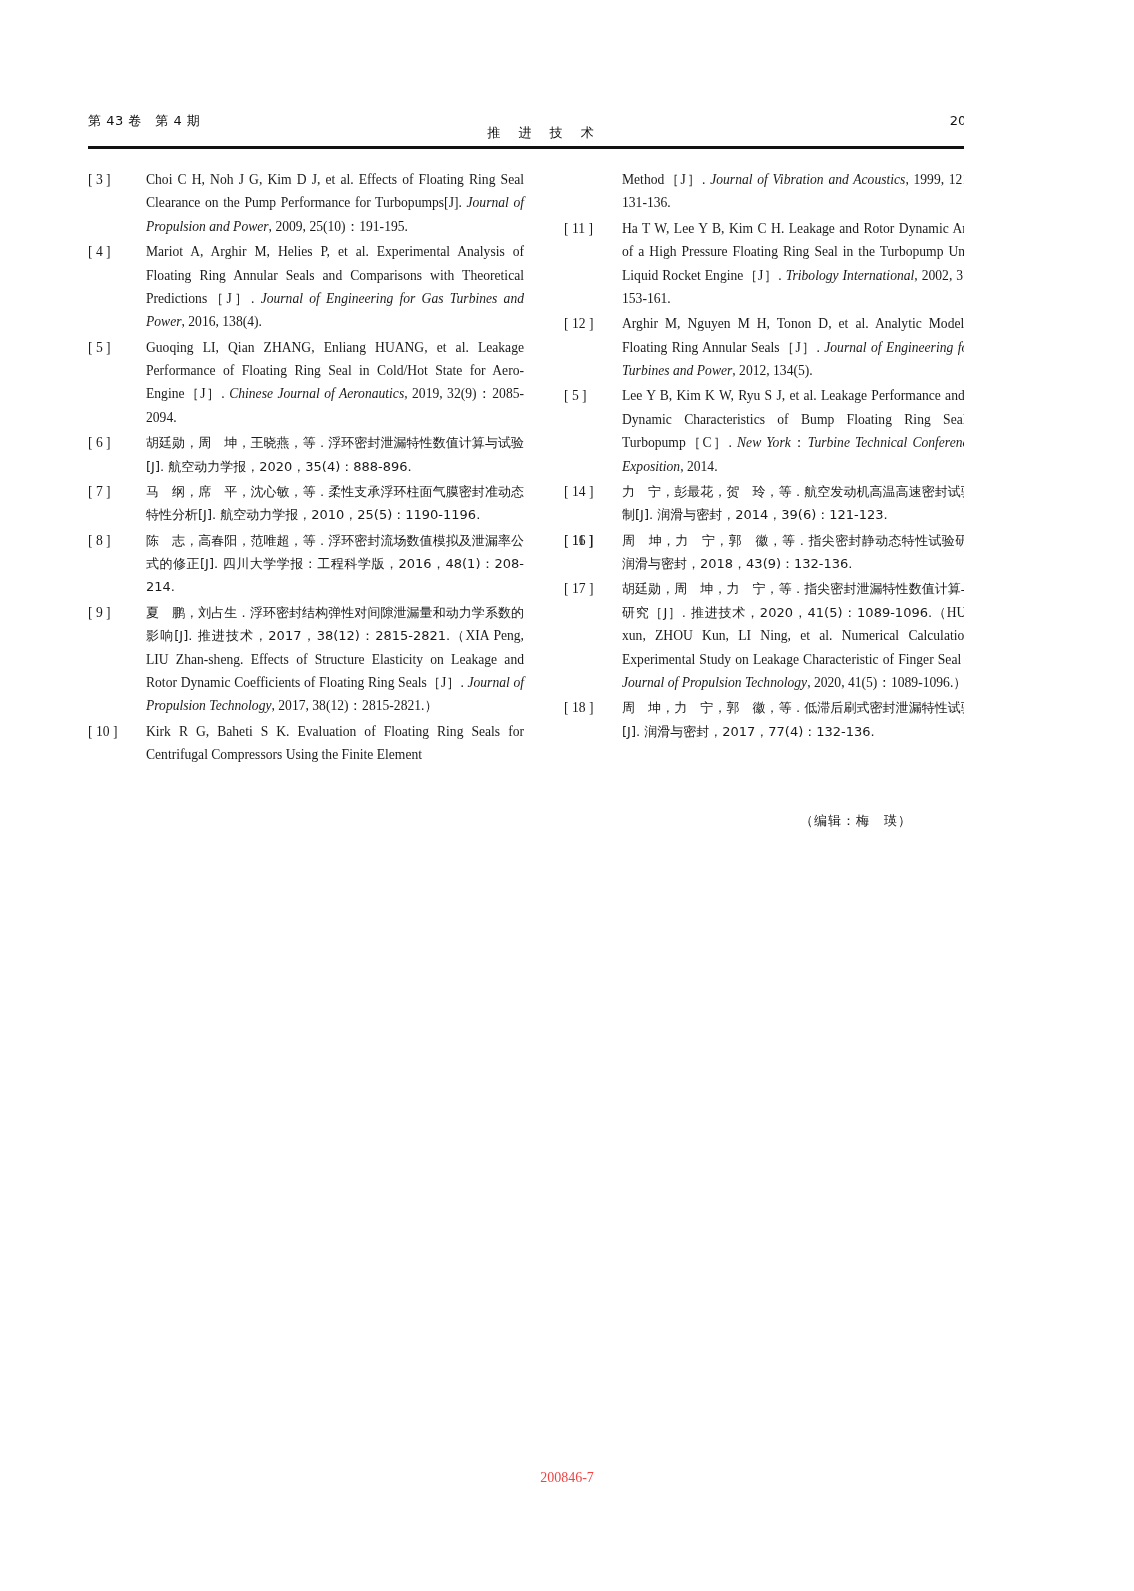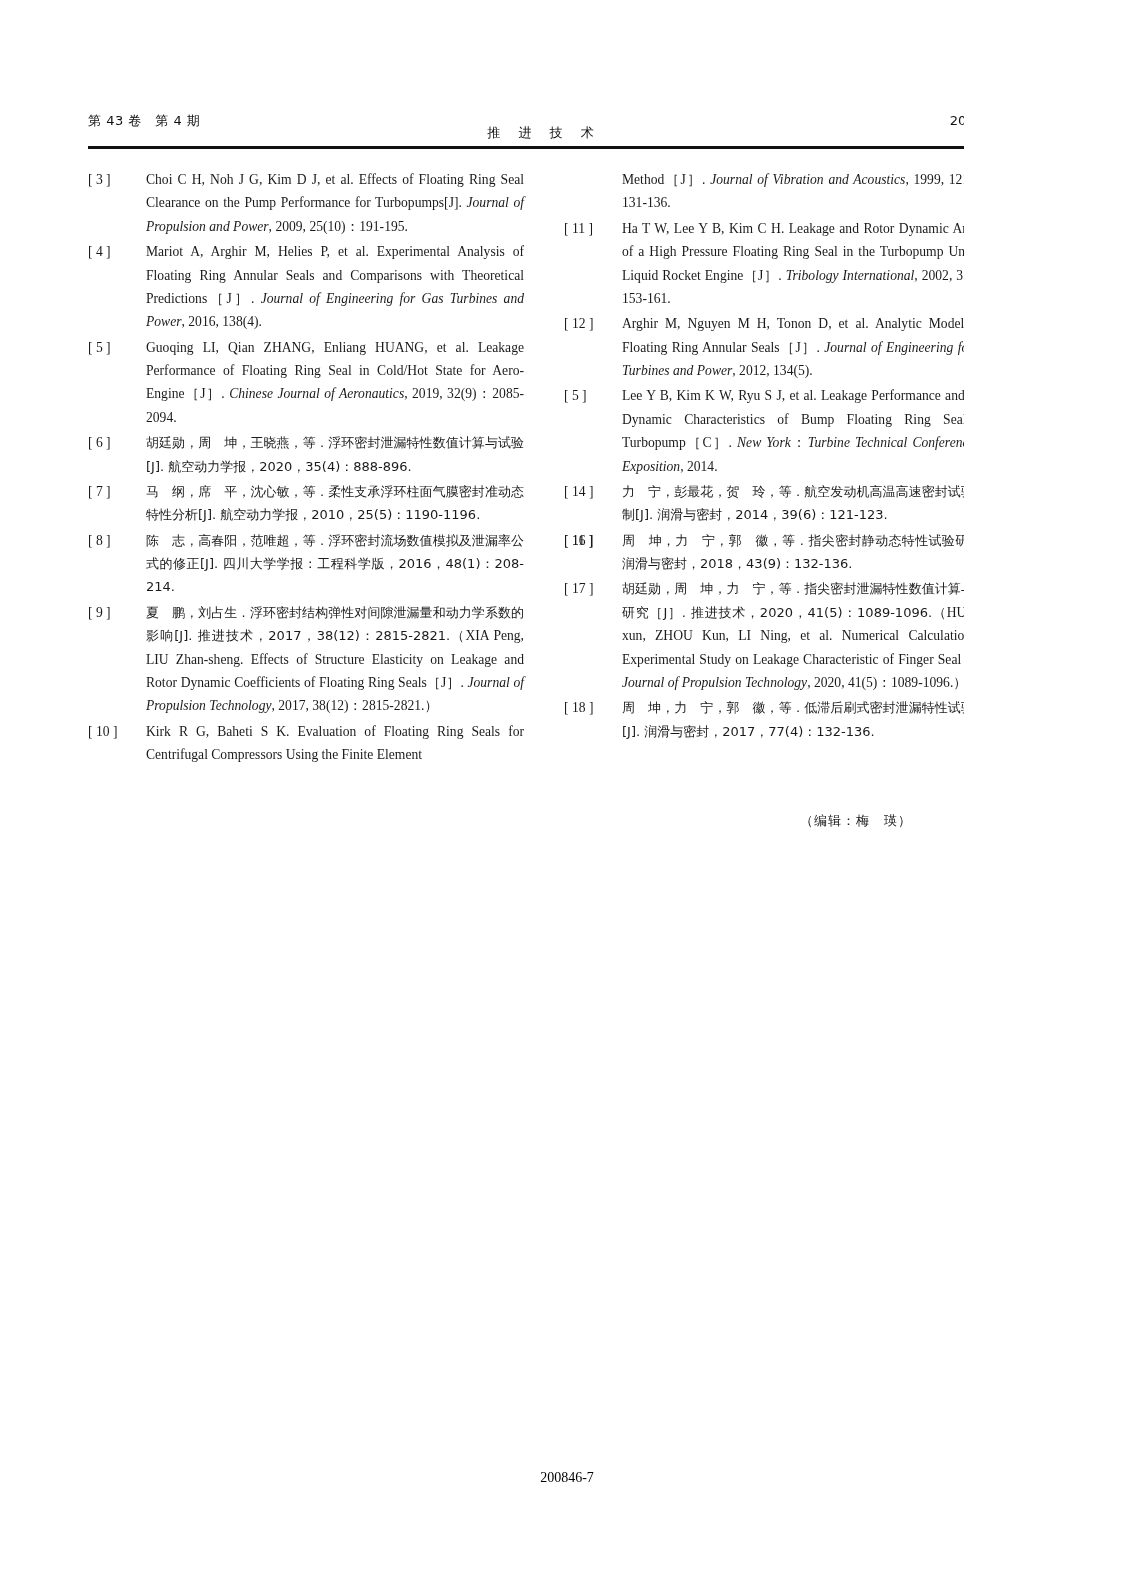--- a/index.html
+++ b/index.html
@@ -119,21 +119,21 @@
   .editor .zh { letter-spacing: 1px; text-align: right; }
 
   
   .footer {
     position: absolute;
     left: 0;
     top: 1470px;
     width: 1134px;
     text-align: center;
     font-size: 14px;
-    color: #000000;
+    color: #ef4444;
   }
 </style>
 </head>
 <body>
 
 <div class="page">
 
   <div class="runhead">
     <span class="left zh">第 43 卷　第 4 期</span>
     <span class="center zh">推 进 技 术</span>

